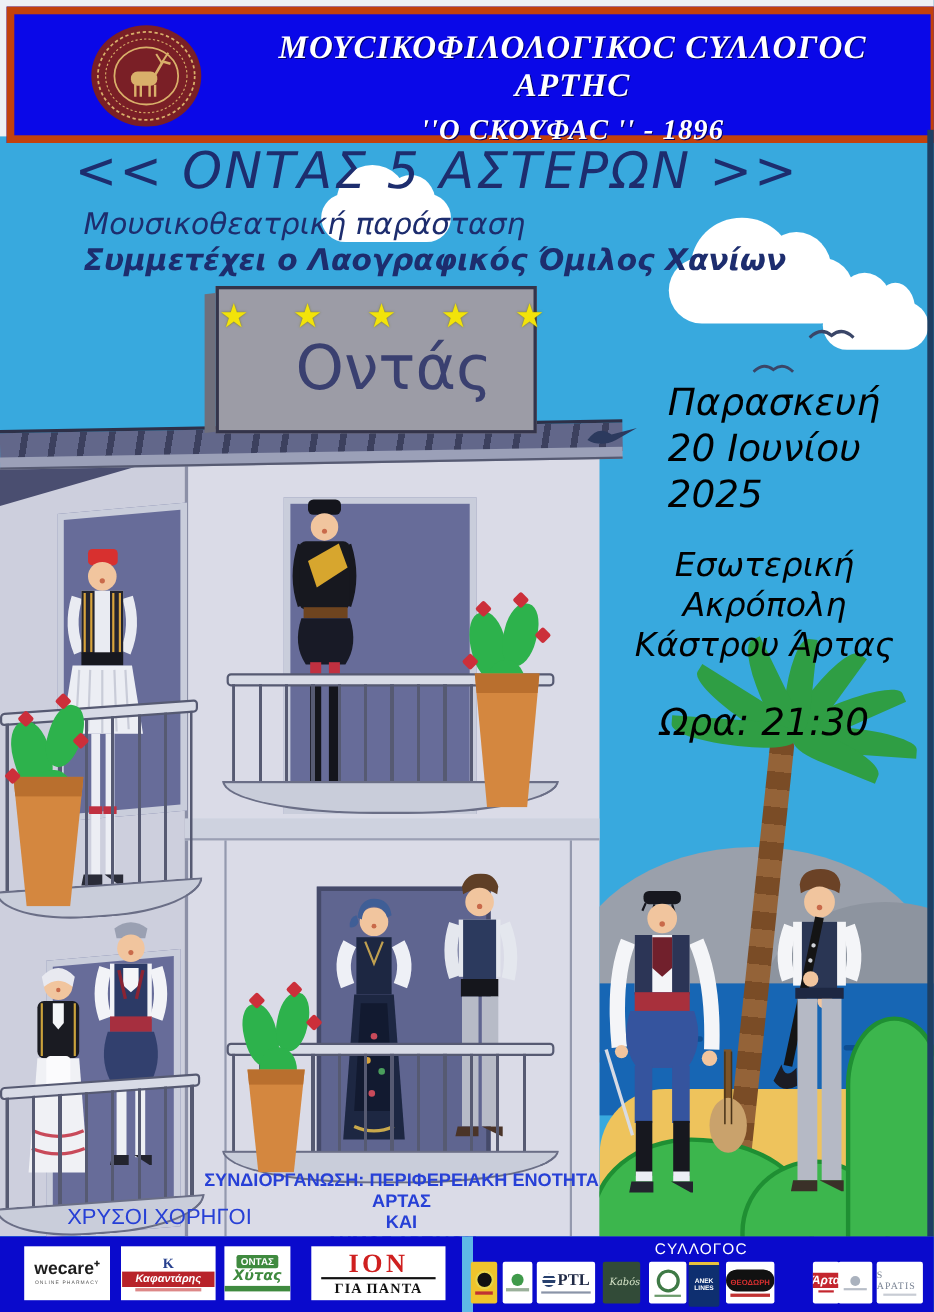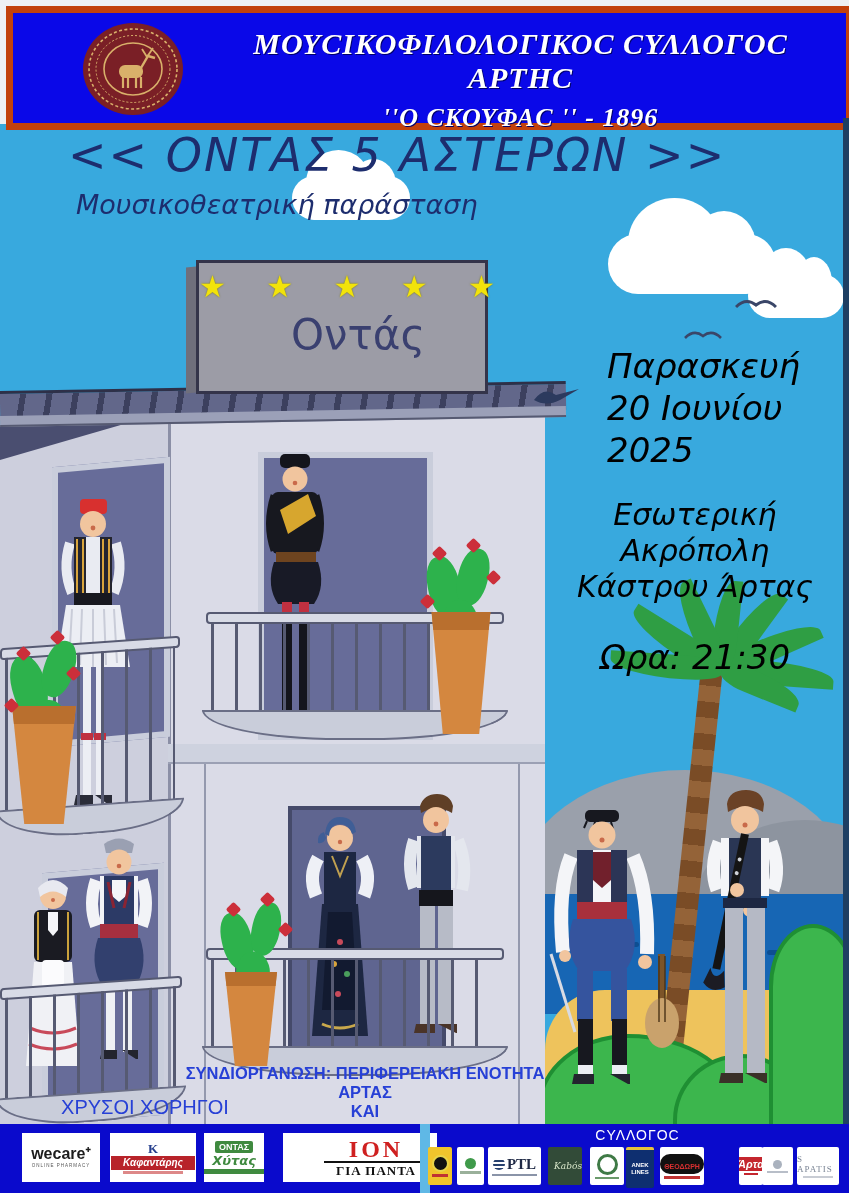--- a/index.html
+++ b/index.html
@@ -36,21 +36,21 @@
   .face-left{position:absolute;left:0;top:412px;width:170px;height:712px;background:#cdcfdd;clip-path:polygon(0 6%,100% 0,100% 100%,0 100%);z-index:1;}
   .vline{position:absolute;background:#9499ae;z-index:2;}
   .slabband{position:absolute;left:168px;top:744px;width:377px;height:18px;background:#ced2df;border-bottom:2px solid #9ba0b4;z-index:2;}
   .roof{position:absolute;left:0;top:386px;width:566px;height:26px;background:repeating-linear-gradient(100deg,#62678a 0 20px,#3c405e 20px 26px);border-top:3px solid #2e3048;transform:rotate(-1deg);z-index:3;}
   .fascia{position:absolute;left:0;top:411px;width:566px;height:9px;background:#9ba0b8;border-bottom:2px solid #565a72;transform:rotate(-1deg);z-index:3;}
   .roofslope{position:absolute;left:0;top:398px;width:150px;height:62px;background:#4a4e70;clip-path:polygon(0 100%,0 45%,100% 0,100% 30%);z-index:3;}
 
   .sign{position:absolute;left:196px;top:260px;width:286px;height:128px;background:#9c9ca6;border:3px solid #34344a;z-index:4;text-align:center;}
   .sign:before{content:"";position:absolute;left:-13px;top:4px;width:10px;height:126px;background:#6f6f7c;transform:skewY(-6deg);}
   .stars{margin-top:6px;font-size:30px;letter-spacing:16px;color:#f2e30a;text-shadow:0 0 2px #77770a;white-space:nowrap;}
-  .signword{font-family:"DejaVu Sans",sans-serif;font-size:42px;line-height:62px;color:#3a4070;padding-left:32px;}
+  .signword{font-family:"DejaVu Sans",sans-serif;font-size:56px;line-height:62px;color:#3a4070;padding-left:32px;}
 
   .door{position:absolute;background:#676c99;border:6px solid #c9cddb;z-index:2;}
   .door2{position:absolute;background:#5f6590;border:4px solid #454a6a;z-index:2;}
 
   .rail{position:absolute;z-index:4;}
   .rail .rtop{position:absolute;left:0;right:0;top:0;height:8px;background:#d8dbe6;border:2px solid #565a72;border-radius:4px;}
   .rail .rbars{position:absolute;left:5px;right:5px;top:10px;bottom:26px;background:repeating-linear-gradient(90deg,#565a72 0 3px,transparent 3px 24px);}
   .rail .rslab{position:absolute;left:-4px;right:-4px;bottom:0;height:26px;background:#c9cdda;border:2px solid #6a6e86;border-radius:0 0 45% 45% / 0 0 100% 100%;}
 
   .pot{position:absolute;background:#d4873f;clip-path:polygon(8% 0,92% 0,76% 100%,24% 100%);z-index:5;}
@@ -108,20 +108,21 @@
     </svg>
   <svg class="abs" style="left:684px;top:328px;z-index:6;" width="38" height="13" viewBox="0 0 38 13">
       <path d="M1 10 Q10 1 19 8 Q28 1 37 10" stroke="#3a4668" stroke-width="2.6" fill="none"></path>
     </svg>
   <svg class="abs" style="left:532px;top:384px;z-index:6;" width="50" height="24" viewBox="0 0 50 24">
       <path d="M2 16 Q12 2 24 11 L47 5 L28 16 Q14 23 2 16z" fill="#2c3a5e"></path>
     </svg>
 
   <div class="title hand">&lt;&lt; ΟΝΤΑΣ 5 ΑΣΤΕΡΩΝ &gt;&gt;</div>
   <div class="sub1 hand">Μουσικοθεατρική παράσταση</div>
+  <div class="sub2 hand">Συμμετέχει ο Λαογραφικός Όμιλος Χανίων</div>
 
   <div class="rinfo">
     <div class="ev ink">Παρασκευή</div>
     <div class="ev ink">20 Ιουνίου</div>
     <div class="ev ink" style="margin-bottom:26px;">2025</div>
     <div class="evc ink">Εσωτερική Ακρόπολη</div>
     <div class="evc ink">Κάστρου Άρτας</div>
     <div class="evt ink">Ωρα: 21:30</div>
   </div>
 
@@ -378,21 +379,21 @@
     <div class="gbox" style="left:110px;width:86px;">
       <span style="font:bold 13px/13px 'Liberation Serif',serif;color:#27408e;">Κ</span>
       <span style="background:#b8232a;color:#fff;font:bold italic 10px/12px 'Liberation Sans',sans-serif;padding:1px 3px;width:90%;text-align:center;">Καφαντάρης</span>
       <span style="width:70%;height:3px;background:#d88;"></span>
     </div>
     <div class="gbox" style="left:204px;width:60px;">
       <span style="background:#3f8a3f;color:#fff;font:bold 9px/10px 'Liberation Sans',sans-serif;padding:1px 4px;border-radius:2px;">ΟΝΤΑΣ</span>
       <span style="font:bold italic 13px/14px 'DejaVu Sans',sans-serif;color:#3f8a3f;">Χύτας</span>
       <span style="width:100%;height:5px;background:#3f8a3f;"></span>
     </div>
-    <div class="gbox" style="left:283px;width:122px;padding-left:32px;">
+    <div class="gbox" style="left:283px;width:122px;">
       <b style="font:bold 24px/22px 'Liberation Serif',serif;color:#cf2020;letter-spacing:3px;">ΙΟΝ</b>
       <span style="width:86%;height:2px;background:#111;"></span>
       <span style="font:bold 13px/13px 'Liberation Serif',serif;color:#111;letter-spacing:1px;">ΓΙΑ ΠΑΝΤΑ</span>
     </div>
 
     <div class="fdivider"></div>
     <div class="sponsorlabel">CΥΛΛΟΓΟC</div>
 
     <div class="sbox" style="left:428px;width:24px;background:#f0c42c;">
       <span style="width:13px;height:13px;background:#111;border:2px solid #e8d44a;border-radius:50%;"></span>

